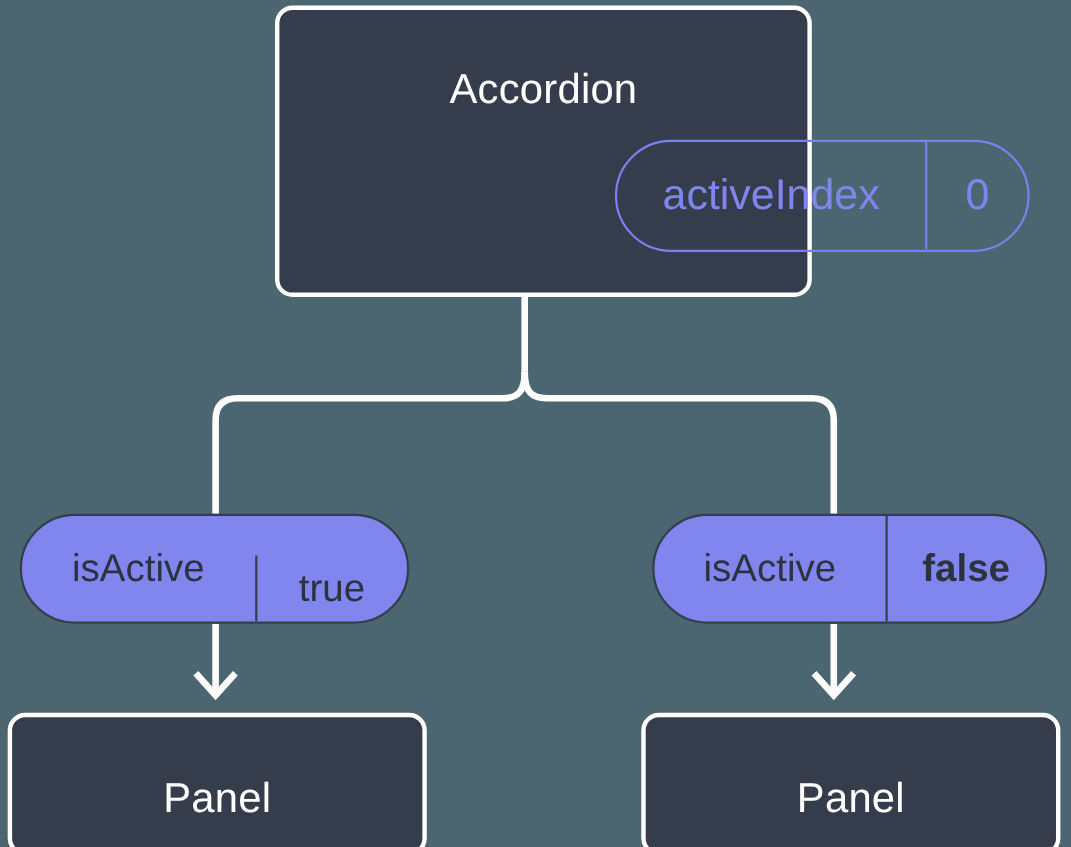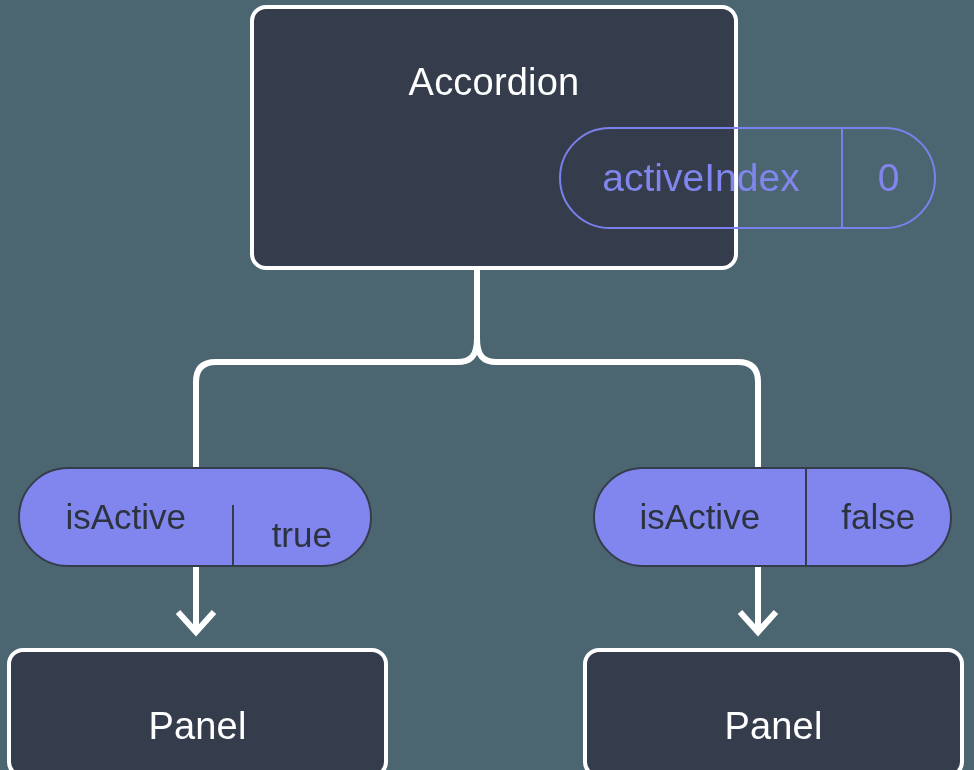--- a/index.html
+++ b/index.html
@@ -98,21 +98,21 @@
     font-size: 35px;
   }
   .pill-filled .seg-value { border-left: 2.5px solid #353d4c; }
 
   #prop-pill-left  { left: 18px;  top: 467px; width: 354px; height: 100px; }
   #prop-pill-left .seg-key   { width: 214px; }
   #prop-pill-left .seg-value { width: 140px; margin-top: 36px; }
 
   #prop-pill-right { left: 593px; top: 467px; width: 359px; height: 100px; }
   #prop-pill-right .seg-key   { width: 212px; }
-  #prop-pill-right .seg-value { width: 147px; }
+  #prop-pill-right .seg-value { width: 147px; font-weight: bold; }
 </style>
 </head>
 <body>
 
 <div id="stage">
 
   <svg id="connectors" viewBox="0 0 974 770" width="974" height="770" xmlns="http://www.w3.org/2000/svg">
 
     <path d="M 477 270 L 477 338" fill="none" stroke="#ffffff" stroke-width="6" stroke-linecap="butt"></path>
 

